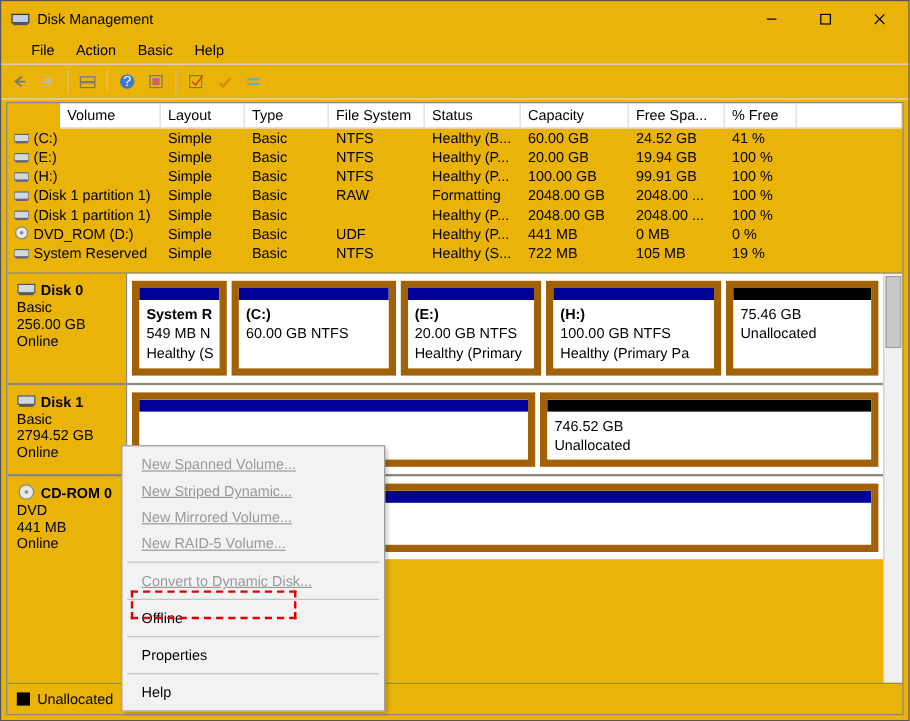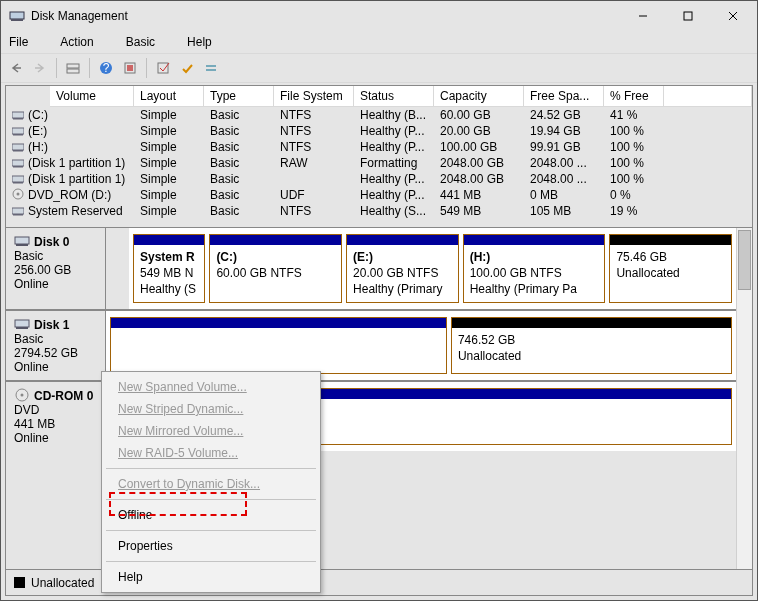--- a/index.html
+++ b/index.html
@@ -1,43 +1,43 @@
 <!DOCTYPE html>
 <html><head>
 <meta charset="utf-8">
 <style>
   * { box-sizing: border-box; font-family: "Segoe UI", Tahoma, sans-serif; font-size: 12px; }
   body { margin: 0; background: #fff; }
-  .window { width: 758px; height: 601px; border: 1px solid #555; background: #e5e5e5; display: flex; flex-direction: column; position: relative; }
+  .window { width: 758px; height: 601px; border: 1px solid #555; background: #eab308; display: flex; flex-direction: column; position: relative; }
   .titlebar { height: 30px; display: flex; align-items: center; padding: 0 2px 0 8px; }
   .titlebar .app-icon { width: 16px; height: 16px; margin-right: 6px; }
   .titlebar .title { flex: 1; }
   .titlebar .win-btn { width: 45px; height: 28px; display: flex; align-items: center; justify-content: center; }
-  .menubar { height: 22px; display: flex; align-items: center; padding: 0 0; gap: 16px; }
+  .menubar { height: 22px; display: flex; align-items: center; padding: 0 17px; gap: 2px; }
   .menubar .menu-item { padding: 2px 8px; }
   .toolbar { height: 30px; border-top: 1px solid #d9d9d9; border-bottom: 1px solid #d9d9d9; display: flex; align-items: center; padding: 0 4px; gap: 2px; }
   .toolbar .tbtn { width: 22px; height: 22px; display: flex; align-items: center; justify-content: center; border: 1px solid transparent; }
   .toolbar .sep { width: 1px; height: 20px; background: #c0c0c0; margin: 0 3px; }
   .body { flex: 1; display: flex; flex-direction: column; border: 1px solid #888; margin: 2px 4px 4px 4px; overflow: hidden; }
   
   .grid { border-bottom: 1px solid #888; }
   .grid-head, .grid-row { display: grid; grid-template-columns: 128px 70px 70px 80px 80px 90px 80px 60px 1fr; }
   .grid-head div { border: 1px solid #d9d9d9; border-left: none; border-top: none; padding: 3px 6px; background: #fff; }
   .grid-head div:first-child { border-left: none; margin-left: 44px; }
   .grid-row div { padding: 1px 6px; white-space: nowrap; overflow: hidden; text-overflow: ellipsis; }
   .vol-icon { display: inline-block; width: 12px; height: 10px; vertical-align: -1px; margin-right: 4px; }
   
   .graphical { flex: 1; overflow: hidden; position: relative; display: flex; }
   .gbody { flex: 1; overflow: hidden; }
   .disk-row { display: flex; border-top: 2px solid #888; }
-  .disk-row:first-child { border-top: none; gap: 23px; }
+  .disk-row:first-child { border-top: none; }
   .disk-label { width: 100px; padding: 6px 8px; border-right: 1px solid #888; }
   .disk-label .dname { font-weight: bold; }
   .disk-parts { flex: 1; display: flex; padding: 6px 4px; gap: 4px; background: #fff; }
-  .part { border: 1px solid #a16207; flex: 1; min-width: 0; overflow: hidden; }
+  .part { border: 6px solid #a16207; flex: 1; min-width: 0; overflow: hidden; }
   .part .bar { height: 10px; background: #000099; }
   .part.unalloc .bar { background: #000; }
   .part .ptxt { padding: 4px 6px; white-space: nowrap; overflow: hidden; line-height: 1.35; }
   .part .pname { font-weight: bold; }
   .vscroll { width: 16px; background: #f0f0f0; border-left: 1px solid #d0d0d0; position: relative; }
   .vscroll .thumb { position: absolute; left: 1px; right: 1px; top: 2px; height: 60px; background: #c8c8c8; border: 1px solid #a0a0a0; }
   .legend { height: 26px; border-top: 1px solid #888; display: flex; align-items: center; padding: 0 8px; gap: 6px; }
   .legend .swatch { width: 11px; height: 11px; background: #000; }
   
   .context-menu { position: absolute; background: #f2f2f2; border: 1px solid #999; box-shadow: 2px 2px 4px rgba(0,0,0,0.25); padding: 4px 2px; z-index: 50; }
@@ -237,21 +237,21 @@
           </div>
           <div class="grid-row">
             <div><span class="vol-icon"><svg width="12" height="10">
                   <rect x="0" y="2" width="12" height="6" fill="#d0d8e0" stroke="#667"></rect>
                   <rect x="1" y="8" width="10" height="1.5" fill="#667"></rect>
                 </svg></span>System Reserved</div>
             <div>Simple</div>
             <div>Basic</div>
             <div>NTFS</div>
             <div>Healthy (S...</div>
-            <div>549 MB</div>
+            <div>722 MB</div>
             <div>105 MB</div>
             <div>19 %</div>
             <div></div>
           </div>
         </div>
       <div style="height:8px"></div>
     </div>
 
     <div class="graphical">
       <div class="gbody" id="disk-rows">

